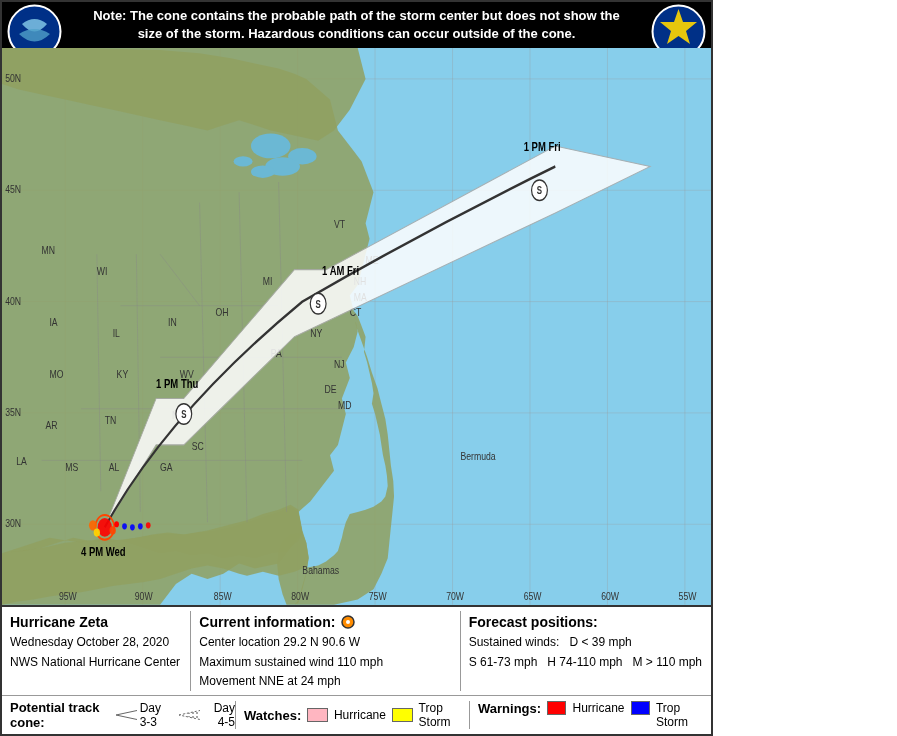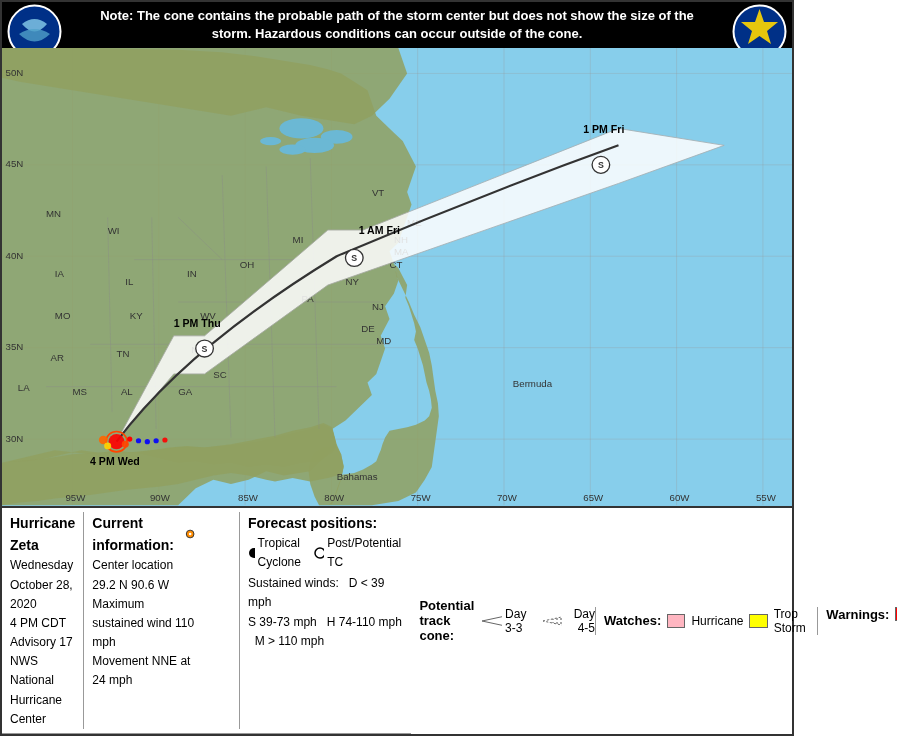--- a/index.html
+++ b/index.html
@@ -5,21 +5,21 @@
     * { margin: 0; padding: 0; box-sizing: border-box; }
     body {
       width: 897px;
       height: 736px;
       font-family: Arial, sans-serif;
       background: #fff;
       overflow: hidden;
     }
 
     #container {
-      width: 794px;
+      width: 713px;
       height: 736px;
       display: flex;
       flex-direction: column;
       border: 2px solid #333;
     }
 
     
     #note-bar {
       background: #000;
       color: #fff;
@@ -61,42 +61,41 @@
       top: 0; left: 0;
       width: 100%;
       height: 100%;
     }
 
     
     #info-panel {
       background: #fff;
       border-top: 2px solid #333;
       display: flex;
-      flex-direction: row;
+      flex-direction: column;
     }
 
     #info-top {
       display: flex;
       border-bottom: 1px solid #999;
       padding: 4px 8px;
     }
 
     #info-col1 {
       flex: 1;
       font-size: 12px;
       line-height: 1.6;
     }
 
     #info-col2 {
       flex: 1.2;
       font-size: 12px;
       line-height: 1.6;
       border-left: 1px solid #999;
       padding-left: 8px;
-      margin-left: 8px;
     }
 
     #info-col3 {
       flex: 1.3;
       font-size: 12px;
       line-height: 1.6;
       border-left: 1px solid #999;
       padding-left: 8px;
       margin-left: 44px;
     }
@@ -383,60 +382,45 @@
 
     </svg>
   </div>
 
   <div id="info-panel">
     <div id="info-top">
 
       <div id="info-col1">
         <div class="info-title">Hurricane Zeta</div>
         <div>Wednesday October 28, 2020</div>
-        <div>4 PM CDT Advisory 17</div>
         <div>NWS National Hurricane Center</div>
       </div>
 
       <div id="info-col2">
         <div style="display:flex;align-items:center;gap:5px;">
           <span class="info-title">Current information:</span>
 
           <svg width="16" height="16" viewBox="0 0 16 16">
             <circle cx="8" cy="8" r="6" fill="#FF8C00" stroke="#333" stroke-width="1.5"></circle>
             <circle cx="8" cy="8" r="2" fill="#fff"></circle>
           </svg>
         </div>
         <div>Center location 29.2 N 90.6 W</div>
         <div>Maximum sustained wind 110 mph</div>
         <div>Movement NNE at 24 mph</div>
       </div>
 
       <div id="info-col3">
         <div class="info-title">Forecast positions:</div>
-        <div style="display:flex;align-items:center;gap:8px;margin-bottom:2px;">
-          <span style="display:flex;align-items:center;gap:3px;">
-            <svg width="12" height="12">
-                <circle cx="6" cy="6" r="5" fill="#000"></circle>
-              </svg>
-            <span>Tropical Cyclone</span>
-          </span>
-          <span style="display:flex;align-items:center;gap:3px;">
-            <svg width="12" height="12">
-                <circle cx="6" cy="6" r="5" fill="none" stroke="#000" stroke-width="1.5"></circle>
-              </svg>
-            <span>Post/Potential TC</span>
-          </span>
-        </div>
         <div>
           <span>Sustained winds:</span>
           &nbsp;&nbsp;<span>D &lt; 39 mph</span>
         </div>
         <div>
-          <span>S 39-73 mph</span>
+          <span>S 61-73 mph</span>
           &nbsp;
           <span>H 74-110 mph</span>
           &nbsp;
           <span>M &gt; 110 mph</span>
         </div>
       </div>
 
     </div>
 
     <div id="info-bottom">

